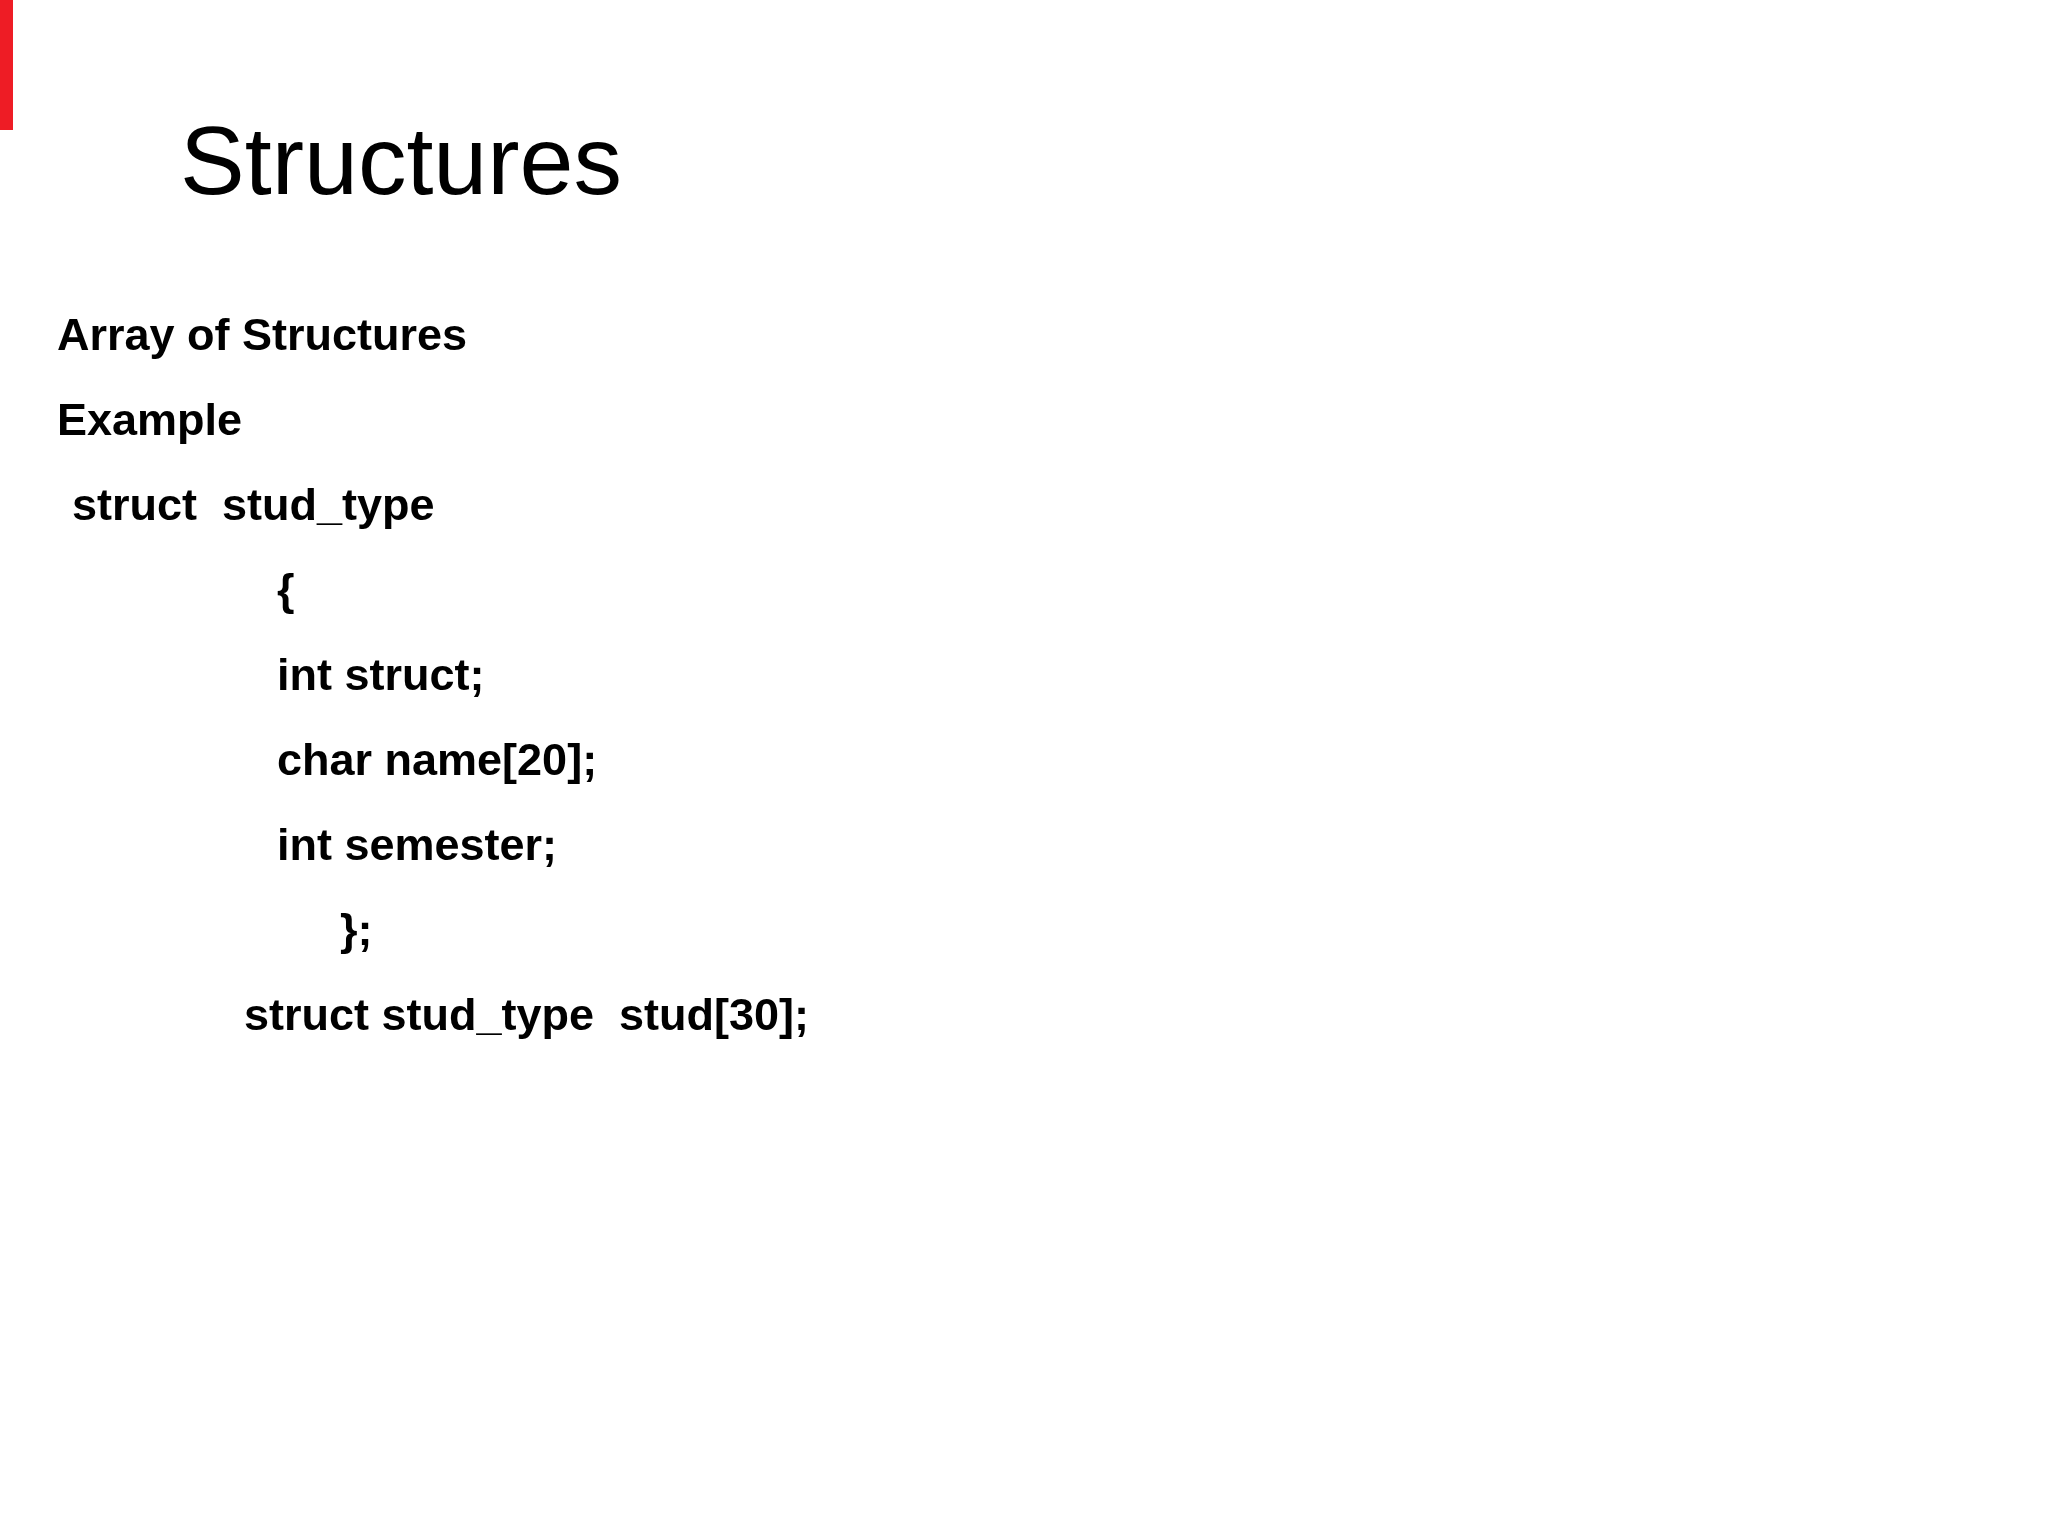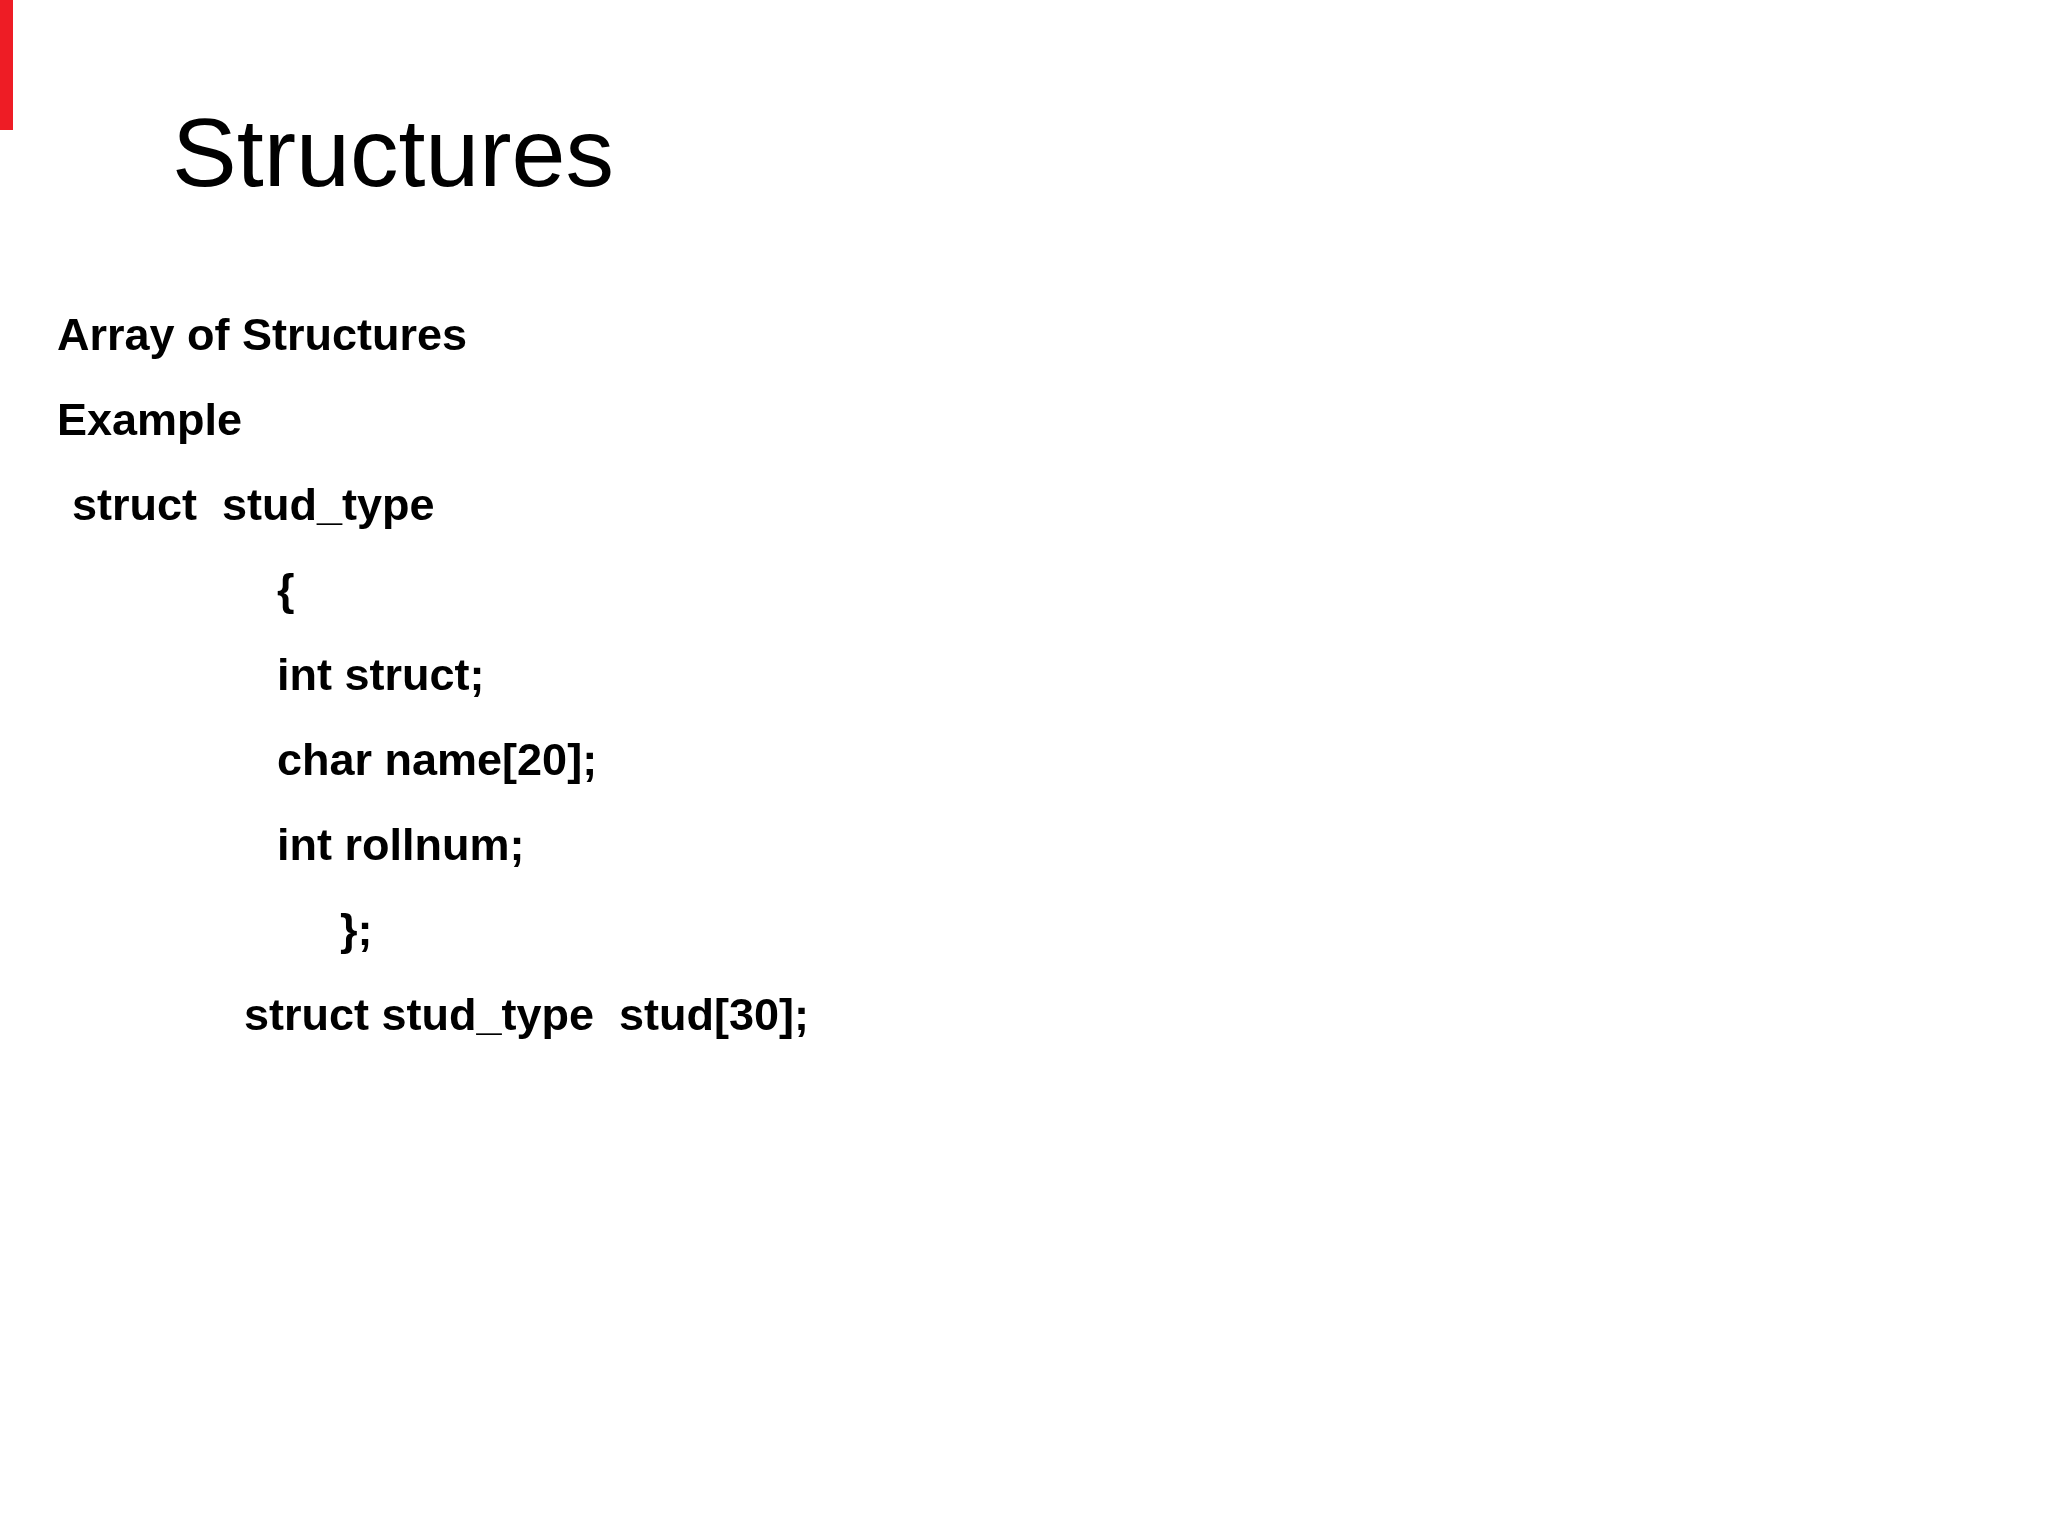--- a/index.html
+++ b/index.html
@@ -21,21 +21,21 @@
     left: 0;
     top: 0;
     width: 13px;
     height: 130px;
     background: #ee1c25; 
   }
   .title {
     position: absolute;
     left: 172px;
     top: 100px;
-    margin: 0;
+    margin: 8px;
     font-size: 97px;
     font-weight: 400;
     line-height: 1.1;
     white-space: pre;
   }
   .code {
     position: absolute;
     left: 0;
     top: 292px;
     width: 2048px;
@@ -61,18 +61,18 @@
 
   <h1 class="title">Structures</h1>
 
   <div class="code">
     <div class="line ind-a">Array of Structures</div>
     <div class="line ind-a">Example</div>
     <div class="line ind-b">struct  stud_type</div>
     <div class="line ind-c">{</div>
     <div class="line ind-c">int struct;</div>
     <div class="line ind-c">char name[20];</div>
-    <div class="line ind-c">int rollnum;</div>
+    <div class="line ind-c">int semester;</div>
     <div class="line ind-d">};</div>
     <div class="line ind-e">struct stud_type  stud[30];</div>
   </div>
 
 </div>
 
 </body></html>

